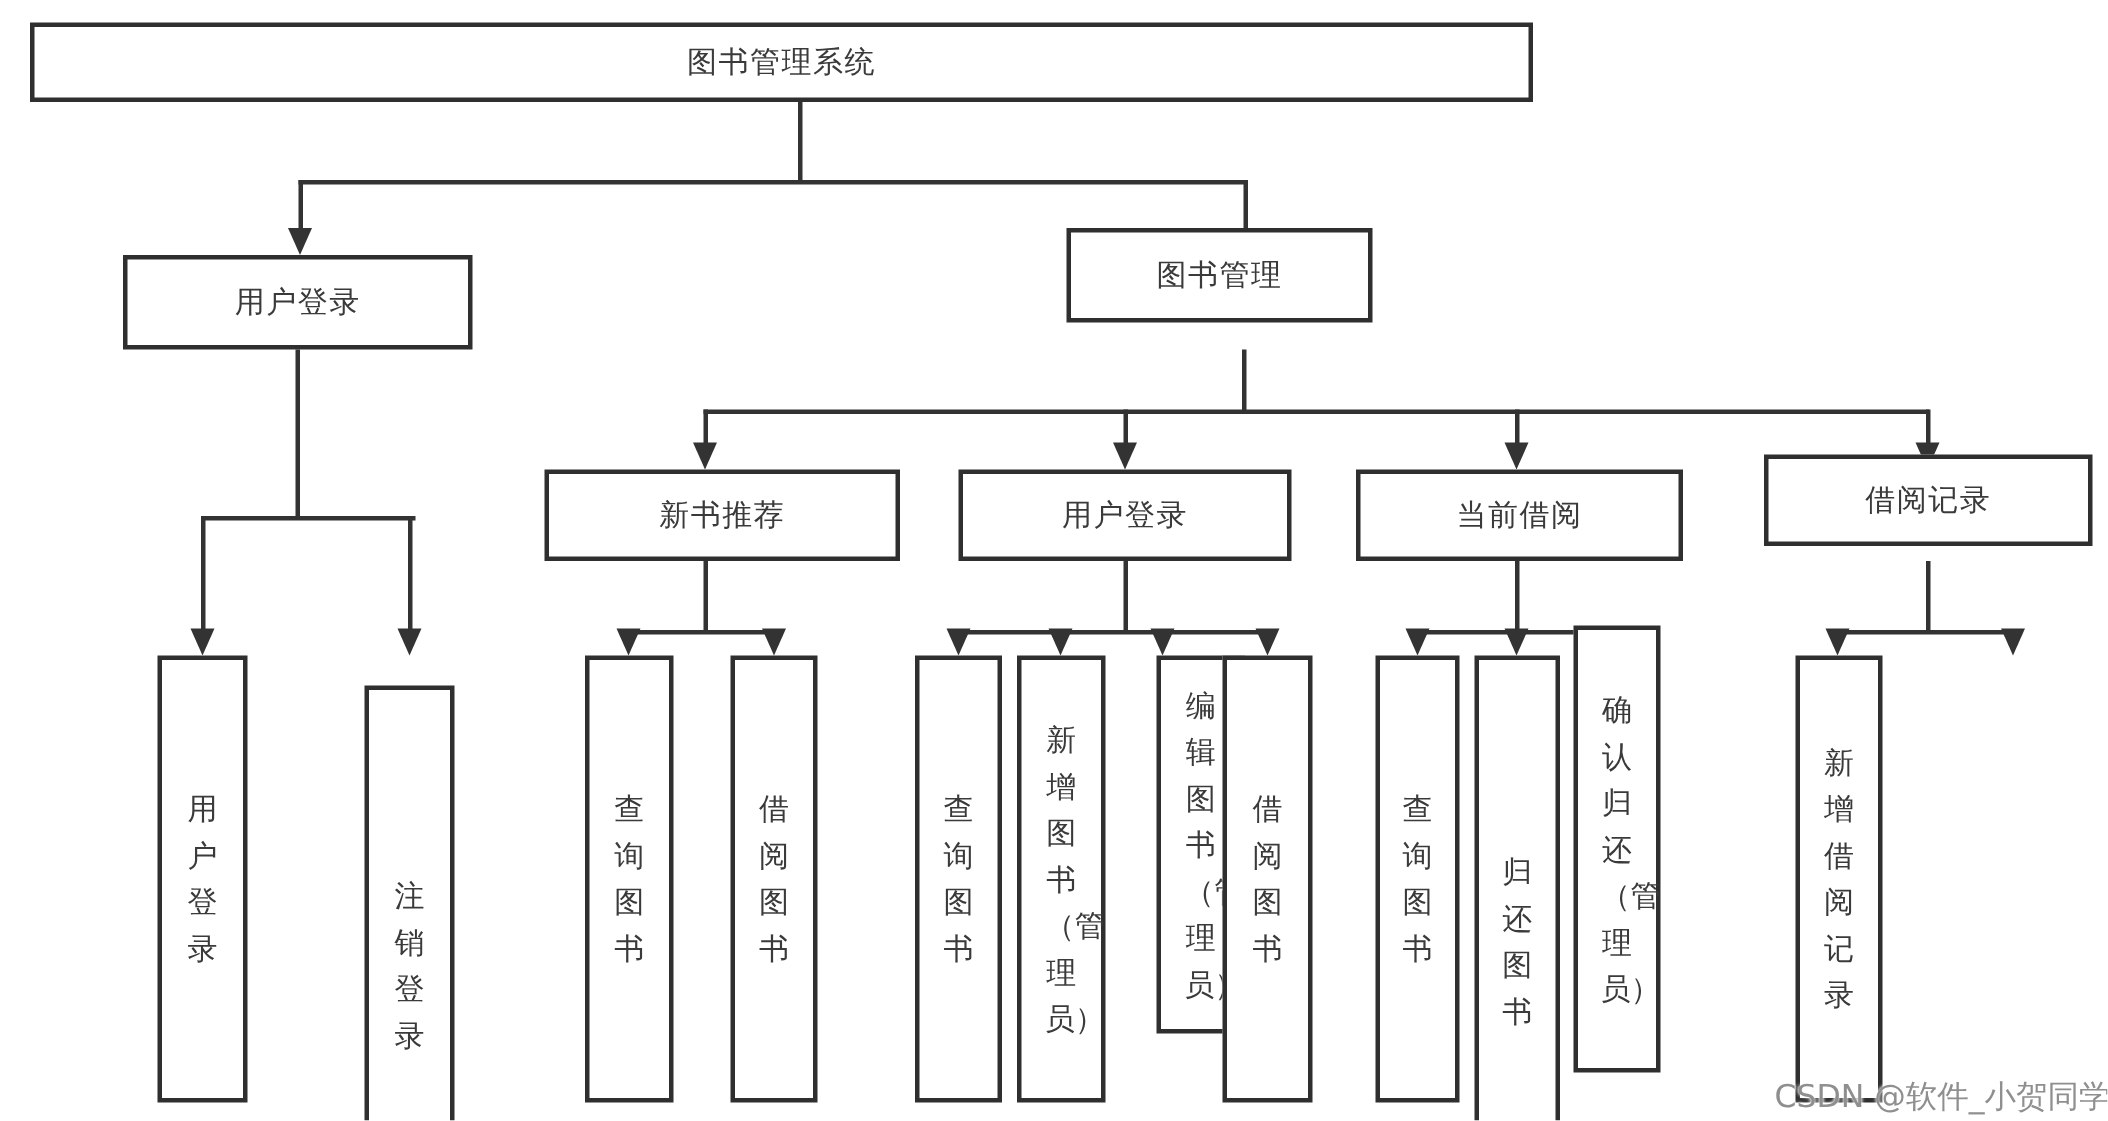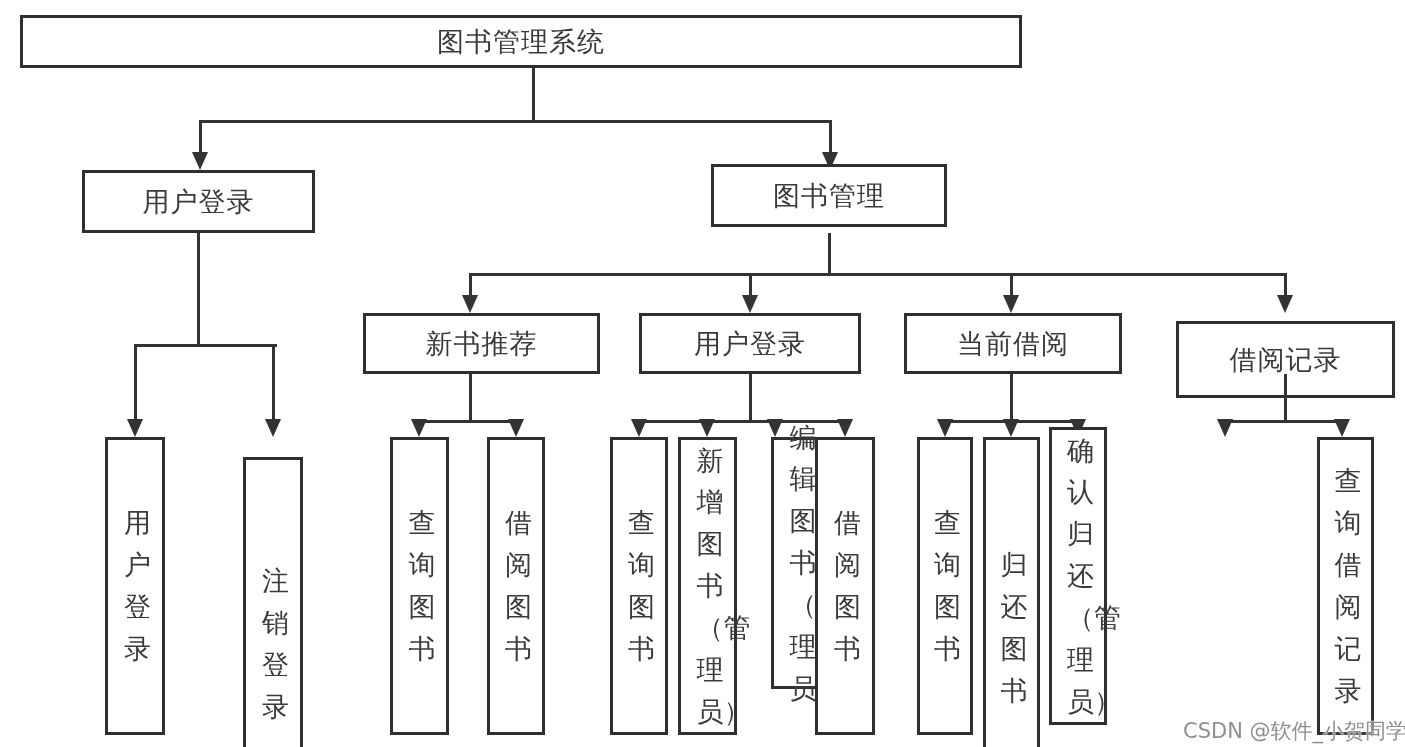--- a/index.html
+++ b/index.html
@@ -17,21 +17,21 @@
   }
   .box {
     position: absolute;
     box-sizing: border-box;
     border: 3px solid #2f2f2f;
     background: #ffffff;
     display: flex;
     align-items: center;
     justify-content: center;
     color: #3a3a3a;
-    font-size: 27px;
+    font-size: 20px;
     letter-spacing: 1px;
   }
   .vtext {
     width: 22px;
     word-break: break-all;
     line-height: 1.55;
     text-align: center;
     letter-spacing: 0;
   }
   .line {
@@ -68,21 +68,21 @@
   <div class="line" style="left:532px;top:68px;width:3px;height:54px"></div>
   <div class="line" style="left:199px;top:120px;width:633px;height:3px"></div>
   <div class="line" style="left:199px;top:120px;width:3px;height:36px"></div>
   <div class="arrow" style="left:192px;top:152px"></div>
   <div class="line" style="left:829px;top:120px;width:3px;height:36px"></div>
   <div class="arrow" style="left:822px;top:152px"></div>
 
   <div class="box" style="left:82px;top:170px;width:233px;height:63px">
     <span>用户登录</span>
   </div>
-  <div class="box" style="left:711px;top:164px;width:236px;height:63px">
+  <div class="box" style="left:711px;top:152px;width:204px;height:63px">
     <span>图书管理</span>
   </div>
 
   <div class="line" style="left:197px;top:233px;width:3px;height:113px"></div>
   <div class="line" style="left:134px;top:344px;width:143px;height:3px"></div>
   <div class="line" style="left:134px;top:344px;width:3px;height:77px"></div>
   <div class="arrow" style="left:127px;top:419px"></div>
   <div class="line" style="left:272px;top:344px;width:3px;height:77px"></div>
   <div class="arrow" style="left:265px;top:419px"></div>
 
@@ -99,21 +99,21 @@
 
   <div class="box" style="left:363px;top:313px;width:237px;height:61px">
     <span>新书推荐</span>
   </div>
   <div class="box" style="left:639px;top:313px;width:222px;height:61px">
     <span>用户登录</span>
   </div>
   <div class="box" style="left:904px;top:313px;width:218px;height:61px">
     <span>当前借阅</span>
   </div>
-  <div class="box" style="left:1176px;top:321px;width:219px;height:77px">
+  <div class="box" style="left:1176px;top:303px;width:219px;height:61px">
     <span>借阅记录</span>
   </div>
 
   <div class="line" style="left:469px;top:374px;width:3px;height:48px"></div>
   <div class="line" style="left:419px;top:420px;width:98px;height:3px"></div>
   <div class="arrow" style="left:411px;top:419px"></div>
   <div class="arrow" style="left:508px;top:419px"></div>
 
   <div class="line" style="left:749px;top:374px;width:3px;height:48px"></div>
   <div class="line" style="left:639px;top:420px;width:207px;height:3px"></div>
@@ -159,23 +159,23 @@
   <div class="box" style="left:815px;top:437px;width:60px;height:298px">
     <span class="vtext">借阅图书</span>
   </div>
 
   <div class="box" style="left:917px;top:437px;width:56px;height:298px">
     <span class="vtext">查询图书</span>
   </div>
   <div class="box" style="left:983px;top:437px;width:57px;height:382px">
     <span class="vtext">归还图书</span>
   </div>
-  <div class="box" style="left:1049px;top:427px;width:58px;height:298px">
+  <div class="box" style="left:1049px;top:417px;width:58px;height:298px">
     <span class="vtext">确认归还（管理员）</span>
   </div>
 
-  <div class="box" style="left:1317px;top:437px;width:57px;height:298px">
-    <span class="vtext">查询借阅记录</span>
+  <div class="box" style="left:1197px;top:437px;width:58px;height:298px">
+    <span class="vtext">新增借阅记录</span>
   </div>
 
   <div class="watermark">CSDN @软件_小贺同学</div>
 
 </div>
 
 </body></html>

